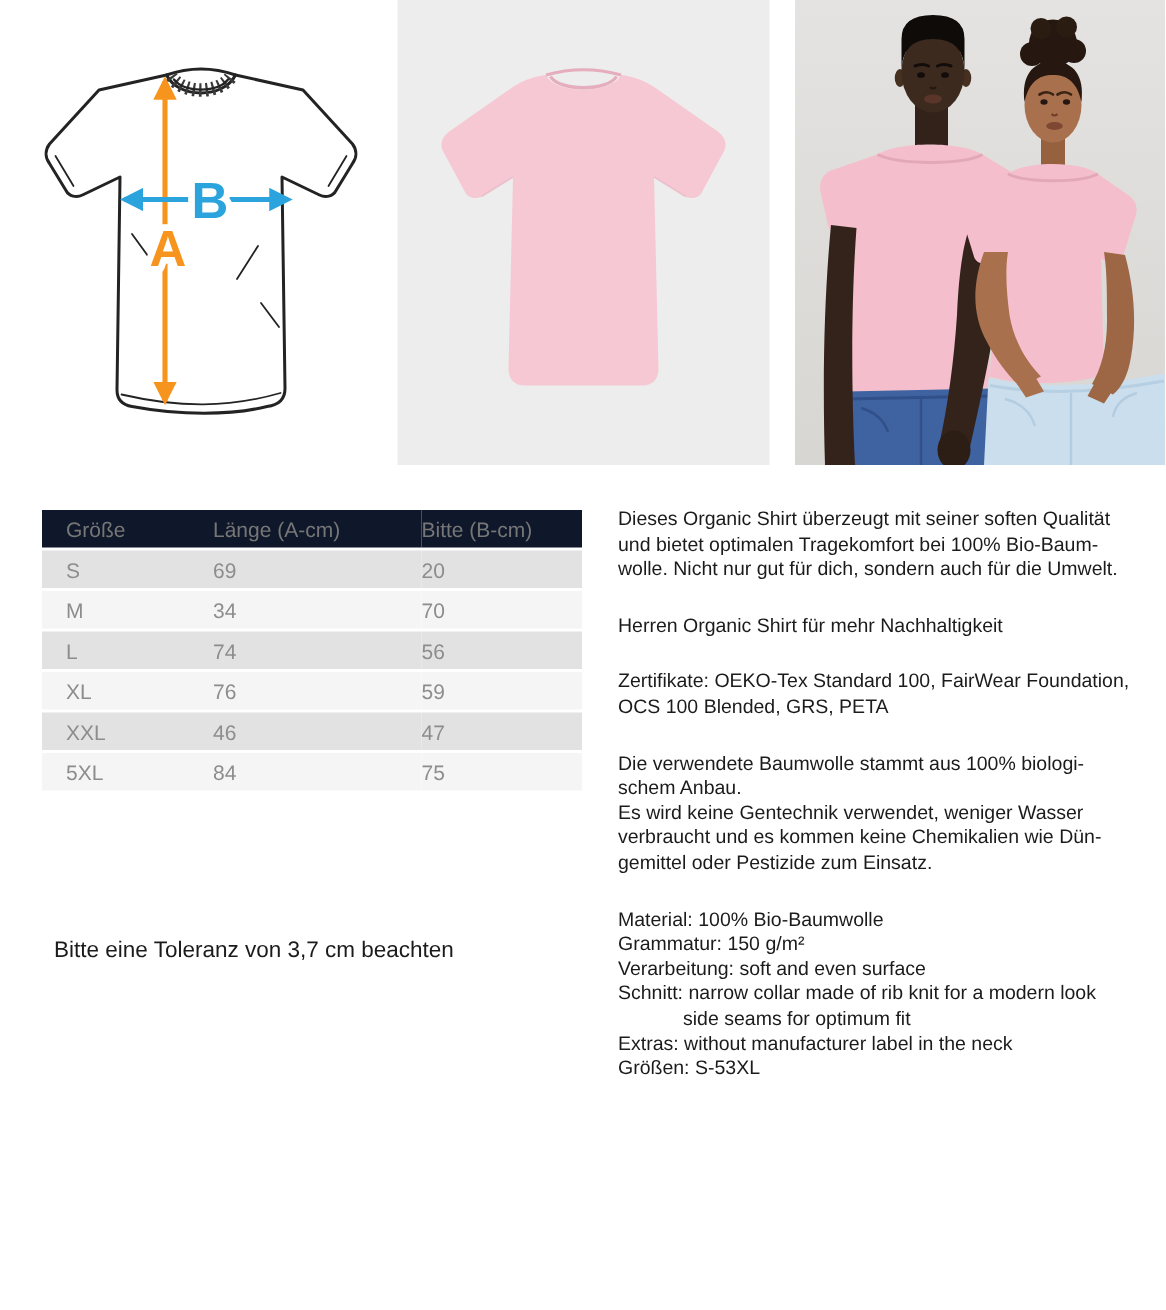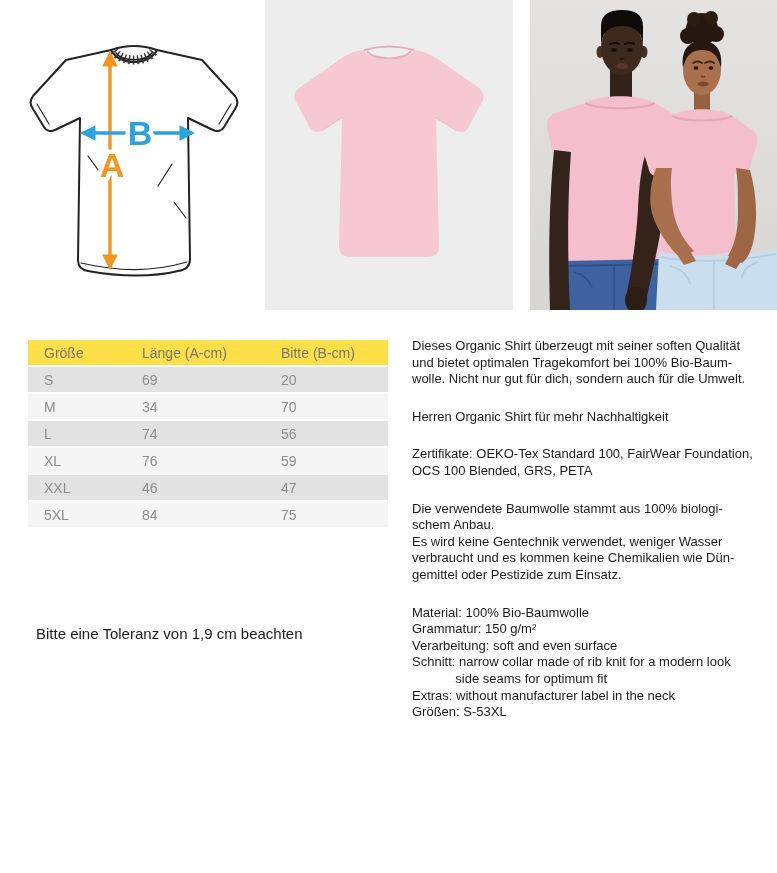--- a/index.html
+++ b/index.html
@@ -20,21 +20,21 @@
     paint-order:stroke; stroke:#ffffff; stroke-width:9px; stroke-linejoin:round;
     text-anchor:middle;
   }
   
   .size-table-wrap { position:absolute; left:28px; top:338px; }
   table.size-table { border-collapse:separate; border-spacing:0 2px; width:360px; table-layout:fixed; }
   .size-table th, .size-table td {
     box-sizing:border-box; height:25px; padding:0; font-size:14px; font-weight:normal;
     text-align:left; vertical-align:middle;
   }
-  .size-table th { background:#fde047; color:#767676; }
+  .size-table th { background:#0f172a; color:#767676; }
   .size-table td { color:#8d8d8d; }
   .size-table tbody tr:nth-child(odd)  td { background:#e2e2e2; }
   .size-table tbody tr:nth-child(even) td { background:#f5f5f5; }
   .size-table th:first-child, .size-table td:first-child { padding-left:16px; }
 
   .tolerance-note {
     position:absolute; left:36px; top:625px;
     font-size:15px; color:#1b1b1b;
   }
   
@@ -240,21 +240,21 @@
         </tr>
         <tr>
           <td>5XL</td>
           <td>84</td>
           <td>75</td>
         </tr>
       </tbody>
     </table>
   </div>
 
-  <div class="tolerance-note">Bitte eine Toleranz von 1,9 cm beachten</div>
+  <div class="tolerance-note">Bitte eine Toleranz von 3,7 cm beachten</div>
 
   <div class="description">
     <p>Dieses Organic Shirt überzeugt mit seiner soften Qualität
 und bietet optimalen Tragekomfort bei 100% Bio-Baum-
 wolle. Nicht nur gut für dich, sondern auch für die Umwelt.</p>
     <p>Herren Organic Shirt für mehr Nachhaltigkeit</p>
     <p>Zertifikate: OEKO-Tex Standard 100, FairWear Foundation,
 OCS 100 Blended, GRS, PETA</p>
     <p>Die verwendete Baumwolle stammt aus 100% biologi-
 schem Anbau.

